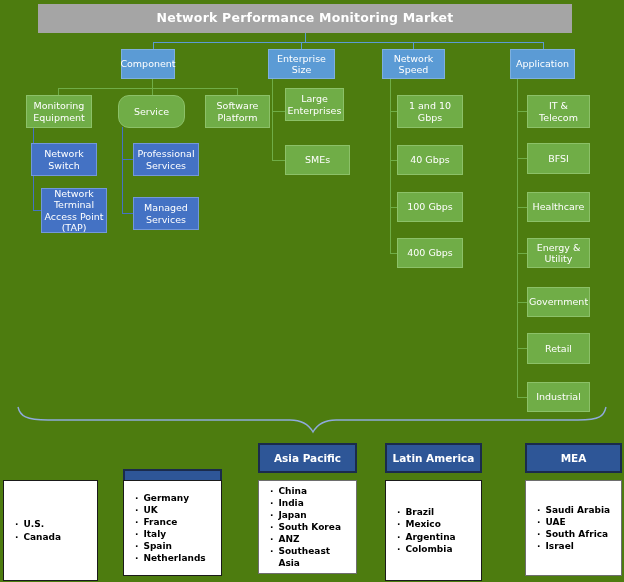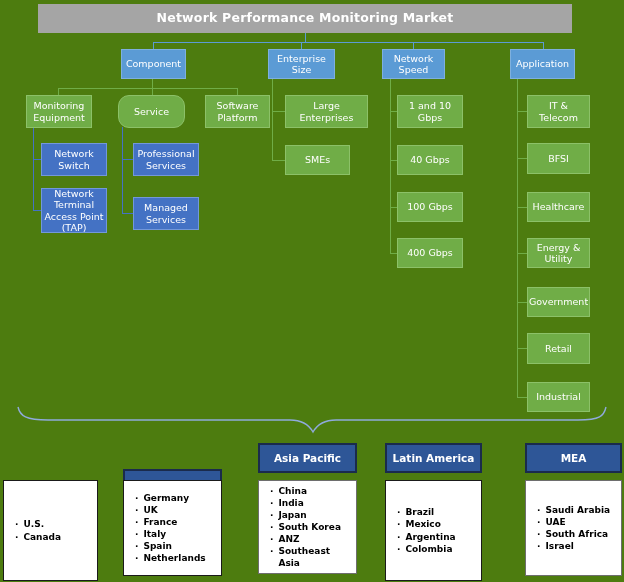--- a/index.html
+++ b/index.html
@@ -65,36 +65,36 @@
         <path d="M33,210 H41"></path>
       <path d="M122,127 V213"></path>
         <path d="M122,159 H133"></path>
         <path d="M122,213 H133"></path>
     </g>
     <path d="M18,407 C20,416 26,420 48,420 L290,420 C303,420 309,425 313,432 C317,425 323,420 336,420 L578,420 C600,420 604,416 606,407" stroke="#8FAADC" stroke-width="1.4" fill="none"></path>
   </svg>
 
   <div class="node root" style="left:38px;top:4px;width:534px;height:29px;">Network Performance Monitoring Market</div>
 
-  <div class="node l2" style="left:121px;top:49px;width:65px;height:30px;">Component</div>
+  <div class="node l2" style="left:121px;top:49px;width:54px;height:30px;">Component</div>
   <div class="node l2" style="left:268px;top:49px;width:67px;height:30px;">Enterprise Size</div>
   <div class="node l2" style="left:382px;top:49px;width:63px;height:30px;">Network Speed</div>
   <div class="node l2" style="left:510px;top:49px;width:65px;height:30px;">Application</div>
 
   <div class="node green" style="left:26px;top:95px;width:66px;height:33px;">Monitoring Equipment</div>
   <div class="node green" style="left:118px;top:95px;width:67px;height:33px;border-radius:11px;">Service</div>
   <div class="node green" style="left:205px;top:95px;width:65px;height:33px;">Software Platform</div>
 
-  <div class="node blue" style="left:41px;top:143px;width:66px;height:33px;">Network Switch</div>
+  <div class="node blue" style="left:31px;top:143px;width:66px;height:33px;">Network Switch</div>
   <div class="node blue" style="left:41px;top:188px;width:66px;height:45px;">Network Terminal Access Point (TAP)</div>
 
   <div class="node blue" style="left:133px;top:143px;width:66px;height:33px;">Professional Services</div>
   <div class="node blue" style="left:133px;top:197px;width:66px;height:33px;">Managed Services</div>
 
-  <div class="node green" style="left:285px;top:95px;width:83px;height:33px;">Large Enterprises</div>
+  <div class="node green" style="left:285px;top:88px;width:59px;height:33px;">Large Enterprises</div>
   <div class="node green" style="left:285px;top:145px;width:65px;height:30px;">SMEs</div>
 
   <div class="node green" style="left:397px;top:95px;width:66px;height:33px;">1 and 10 Gbps</div>
   <div class="node green" style="left:397px;top:145px;width:66px;height:30px;">40 Gbps</div>
   <div class="node green" style="left:397px;top:192px;width:66px;height:30px;">100 Gbps</div>
   <div class="node green" style="left:397px;top:238px;width:66px;height:30px;">400 Gbps</div>
 
   <div class="node green" style="left:527px;top:95px;width:63px;height:33px;">IT &amp; Telecom</div>
   <div class="node green" style="left:527px;top:143px;width:63px;height:31px;">BFSI</div>
   <div class="node green" style="left:527px;top:192px;width:63px;height:30px;">Healthcare</div>

